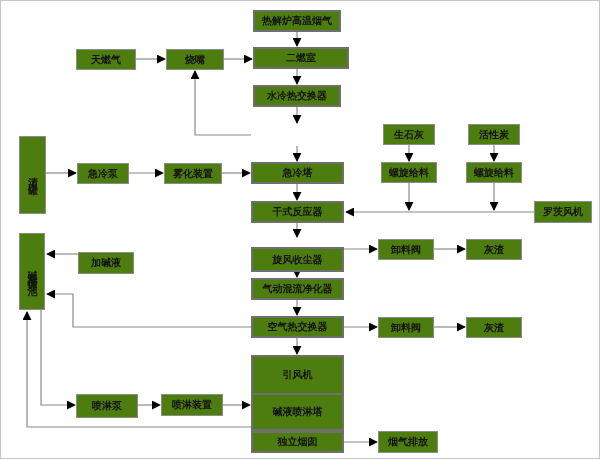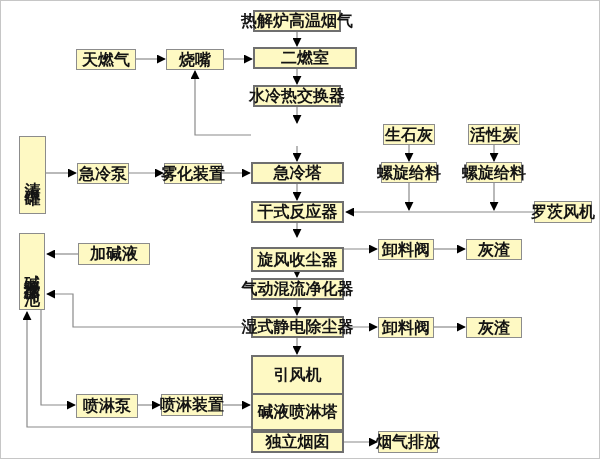--- a/index.html
+++ b/index.html
@@ -5,22 +5,22 @@
   html,body{margin:0;padding:0;background:#ffffff;}
   .stage{
     position:relative;width:600px;height:459px;background:#ffffff;
     border:1px solid #c6c6c6;box-sizing:border-box;overflow:hidden;
     font-family:"DejaVu Sans","Liberation Sans",sans-serif;
   }
   .wires{position:absolute;left:0;top:0;width:600px;height:459px;}
   .box{
     position:absolute;box-sizing:border-box;
     display:flex;align-items:center;justify-content:center;
-    background:#fef9c3;border:1px solid #8c8c8c;
-    color:#141414;font-size:16px;font-weight:600;line-height:1;white-space:nowrap;
+    background:#4d7c0f;border:1px solid #8c8c8c;
+    color:#141414;font-size:10px;font-weight:600;line-height:1;white-space:nowrap;
   }
   .major{border:2px solid #6f6f6f;}
   .vert span{writing-mode:vertical-rl;text-orientation:upright;letter-spacing:4px;white-space:normal;}
 </style>
 </head>
 <body>
 
 <div class="stage">
 
   <svg class="wires" viewBox="0 0 600 459" xmlns="http://www.w3.org/2000/svg">
@@ -68,21 +68,21 @@
 
   <div class="box major" style="left:252px;top:9px;width:88px;height:22px">
       <span>热解炉高温烟气</span>
     </div>
   <div class="box" style="left:75px;top:48px;width:60px;height:21px">
       <span>天燃气</span>
     </div>
   <div class="box" style="left:165px;top:48px;width:58px;height:21px">
       <span>烧嘴</span>
     </div>
-  <div class="box major" style="left:252px;top:46px;width:104px;height:22px">
+  <div class="box major" style="left:252px;top:46px;width:96px;height:22px">
       <span>二燃室</span>
     </div>
   <div class="box major" style="left:252px;top:84px;width:88px;height:22px">
       <span>水冷热交换器</span>
     </div>
 
   <div class="box vert" style="left:18px;top:135px;width:27px;height:78px">
       <span>清水罐</span>
     </div>
   <div class="box" style="left:76px;top:162px;width:52px;height:21px">
@@ -122,33 +122,33 @@
       <span>卸料阀</span>
     </div>
   <div class="box" style="left:465px;top:238px;width:56px;height:21px">
       <span>灰渣</span>
     </div>
 
   <div class="box major" style="left:250px;top:277px;width:93px;height:22px">
       <span>气动混流净化器</span>
     </div>
   <div class="box major" style="left:250px;top:315px;width:93px;height:22px">
-      <span>湿式静电除尘器</span>
+      <span>空气热交换器</span>
     </div>
   <div class="box" style="left:377px;top:316px;width:56px;height:21px">
       <span>卸料阀</span>
     </div>
   <div class="box" style="left:465px;top:316px;width:56px;height:21px">
       <span>灰渣</span>
     </div>
 
   <div class="box vert" style="left:18px;top:232px;width:26px;height:77px">
       <span>碱液循环池</span>
     </div>
-  <div class="box" style="left:77px;top:242px;width:72px;height:22px">
+  <div class="box" style="left:77px;top:251px;width:56px;height:22px">
       <span>加碱液</span>
     </div>
 
   <div class="box" style="left:75px;top:393px;width:62px;height:24px">
       <span>喷淋泵</span>
     </div>
   <div class="box" style="left:160px;top:393px;width:62px;height:22px">
       <span>喷淋装置</span>
     </div>
 

